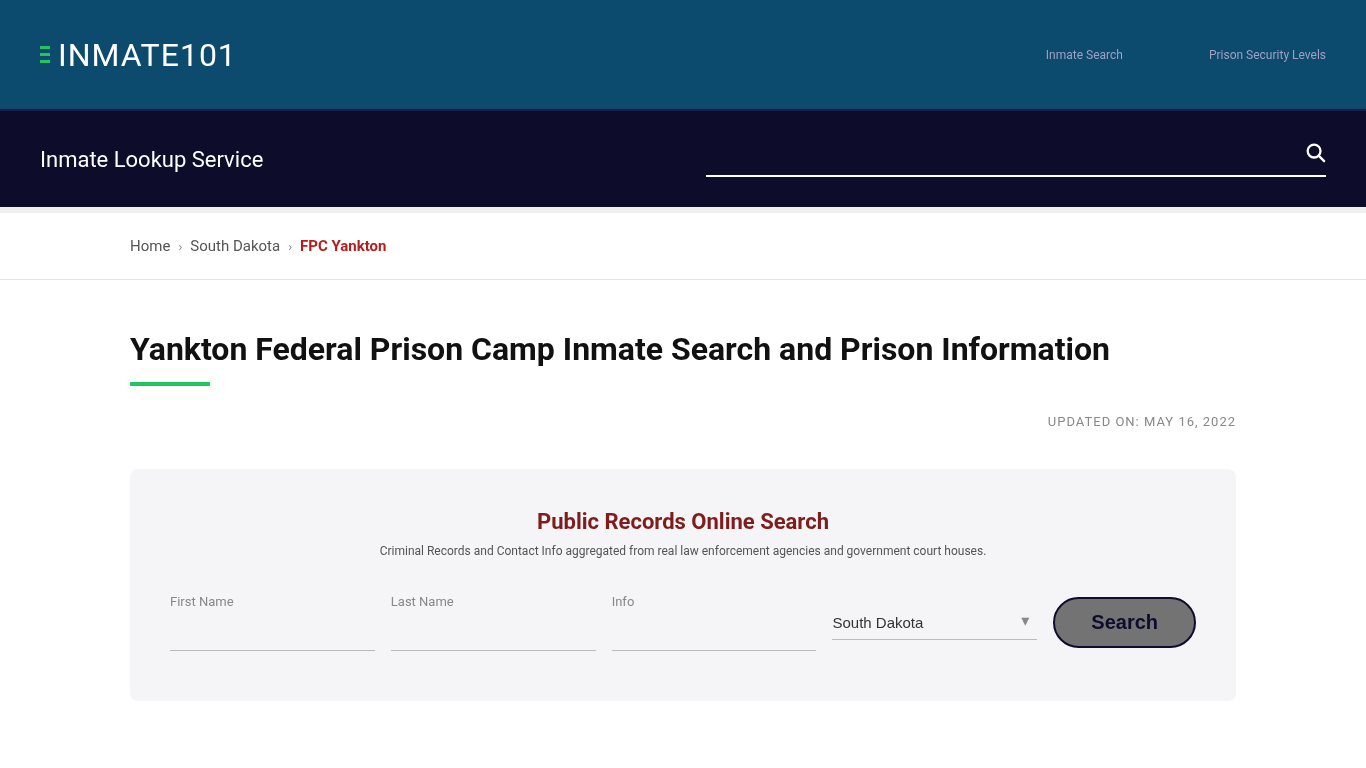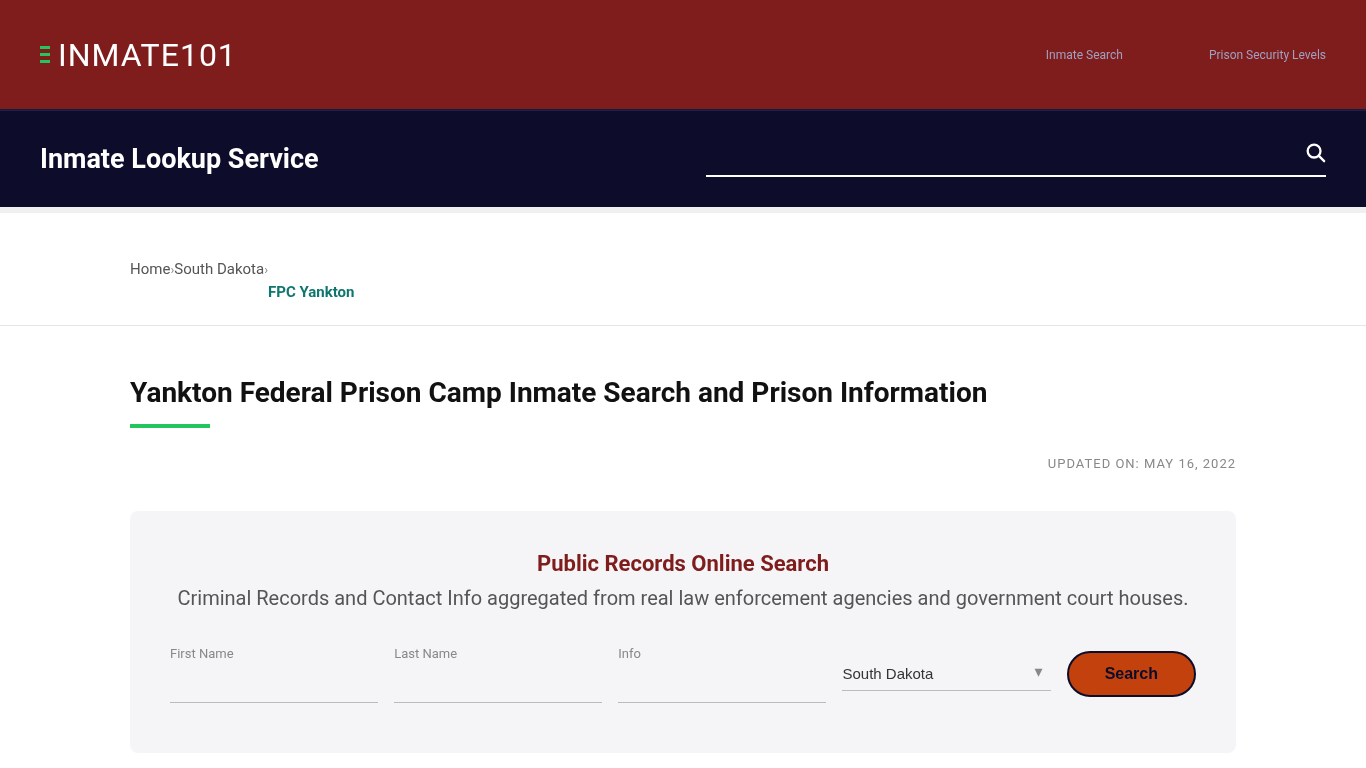--- a/index.html
+++ b/index.html
@@ -10,21 +10,21 @@
 
     body {
       font-family: -apple-system, BlinkMacSystemFont, 'Segoe UI', Roboto, sans-serif;
       background: #fff;
       width: 1366px;
       min-height: 768px;
     }
 
     
     .top-nav {
-      background: #7f1d1d;
+      background: #0c4a6e;
       padding: 0 40px;
       display: flex;
       align-items: center;
       height: 110px;
       border-bottom: 1px solid #1a1a3e;
     }
 
     .logo-area {
       display: flex;
       align-items: center;
@@ -76,22 +76,22 @@
       background: #0d0d2b;
       padding: 30px 40px;
       display: flex;
       align-items: center;
       gap: 40px;
       border-top: 1px solid #1e1e4a;
     }
 
     .search-service-label {
       color: #fff;
-      font-size: 27px;
-      font-weight: 700;
+      font-size: 22px;
+      font-weight: 400;
       flex-shrink: 0;
     }
 
     .search-bar-wrapper {
       flex: 1;
       display: flex;
       align-items: center;
       border-bottom: 2px solid #fff;
       padding-bottom: 6px;
       max-width: 620px;
@@ -124,48 +124,48 @@
     .divider {
       height: 6px;
       background: #f0f0f0;
     }
 
     
     .breadcrumb-section {
       padding: 24px 130px;
       display: flex;
       align-items: center;
+      gap: 8px;
       border-bottom: 1px solid #e5e5e5;
     }
 
     .breadcrumb-link {
       color: #555;
       text-decoration: none;
       font-size: 15px;
     }
 
     .breadcrumb-chevron {
       color: #888;
       font-size: 13px;
     }
 
     .breadcrumb-current {
-      color: #0f766e;
+      color: #b91c1c;
       font-size: 15px;
       font-weight: 700;
-      margin-top: 46px;
     }
 
     
     .main-content {
       padding: 50px 130px 40px;
     }
 
     .page-title {
-      font-size: 28px;
+      font-size: 32px;
       font-weight: 700;
       color: #111;
       margin-bottom: 14px;
       line-height: 1.2;
     }
 
     .title-underline {
       width: 80px;
       height: 4px;
       background: #22c55e;
@@ -191,21 +191,21 @@
       text-align: center;
       font-size: 22px;
       font-weight: 700;
       color: #7f1d1d;
       margin-bottom: 10px;
     }
 
     .public-records-subtitle {
       text-align: center;
       color: #555;
-      font-size: 20px;
+      font-size: 12px;
       margin-bottom: 36px;
     }
 
     .search-form-row {
       display: flex;
       align-items: center;
       gap: 16px;
     }
 
     .form-field {
@@ -256,25 +256,25 @@
     .select-wrapper::after {
       content: '▾';
       position: absolute;
       right: 8px;
       bottom: 10px;
       color: #888;
       pointer-events: none;
     }
 
     .search-btn {
-      background: #c2410c;
+      background: #737373;
       border: 2px solid #0d0d2b;
       border-radius: 40px;
       padding: 12px 36px;
-      font-size: 16px;
+      font-size: 20px;
       font-weight: 600;
       color: #0d0d2b;
       cursor: pointer;
       white-space: nowrap;
       flex-shrink: 0;
     }
   </style>
 </head>
 <body>
 

